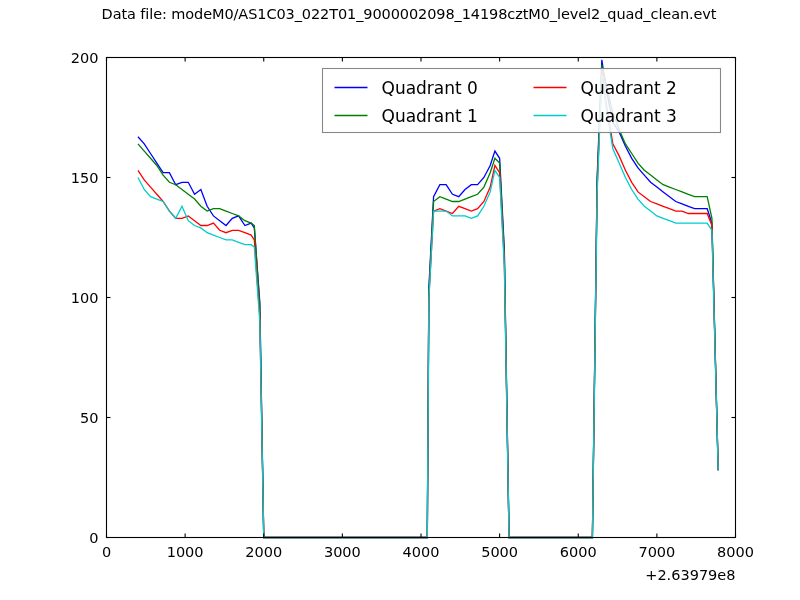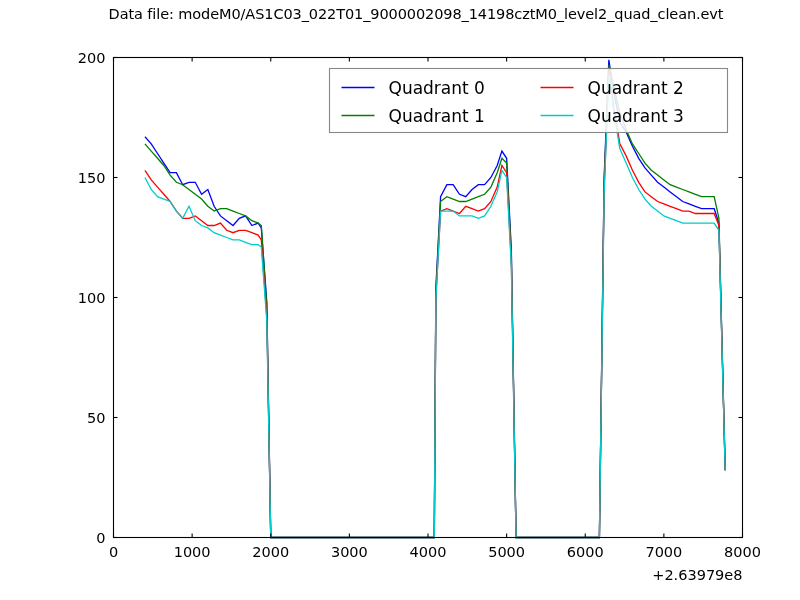--- a/index.html
+++ b/index.html
@@ -9,21 +9,21 @@
   }
   body {
     width: 800px;
     height: 600px;
     font-family: "DejaVu Sans", sans-serif;
     overflow: hidden;
     position: relative;
   }
   #figure {
     position: absolute;
-    left: 16px; top: 0;
+    left: 9px; top: 0;
     width: 668px;
     height: 600px;
     background: #ffffff;
   }
   #fig-title {
     position: absolute;
     left: 0;
     top: 6px;
     width: 800px;
     text-align: center;

